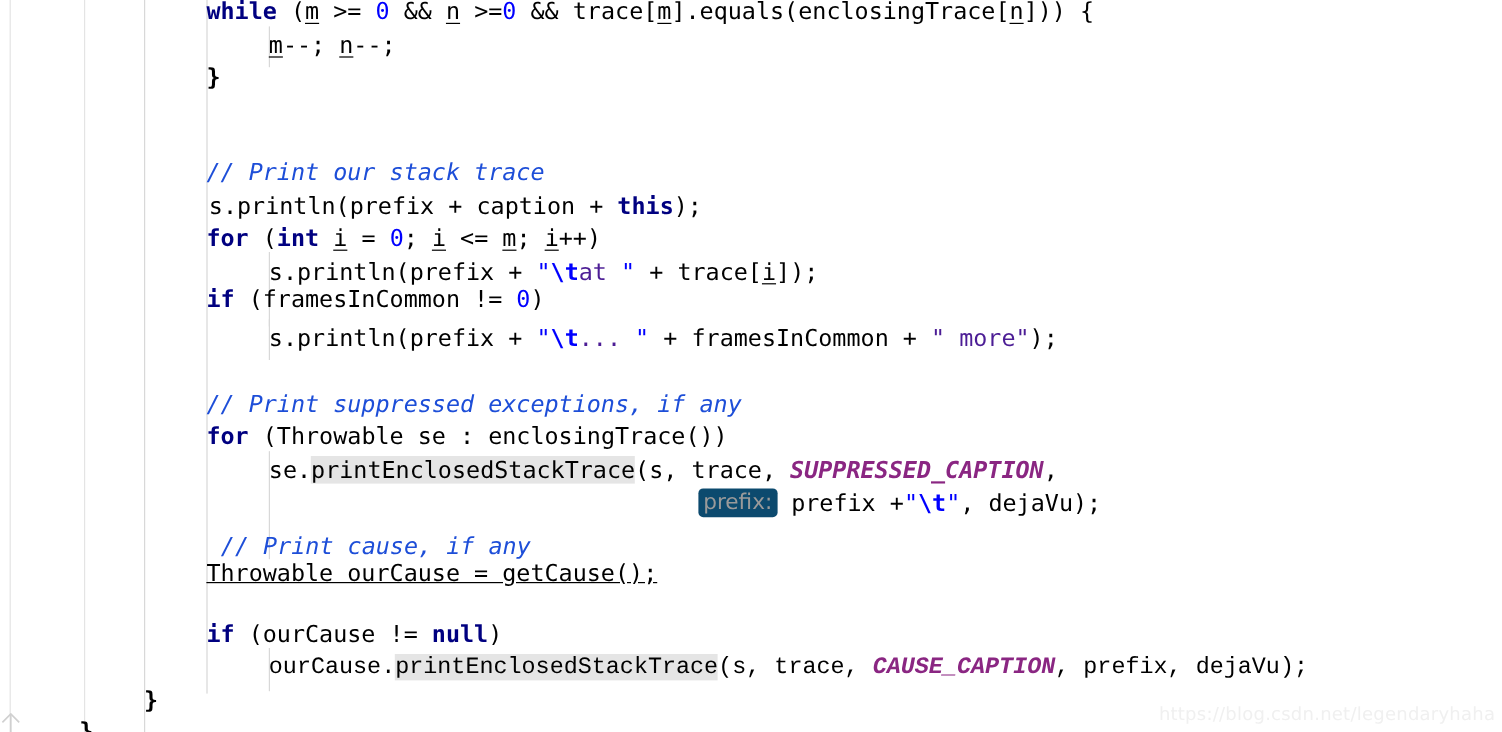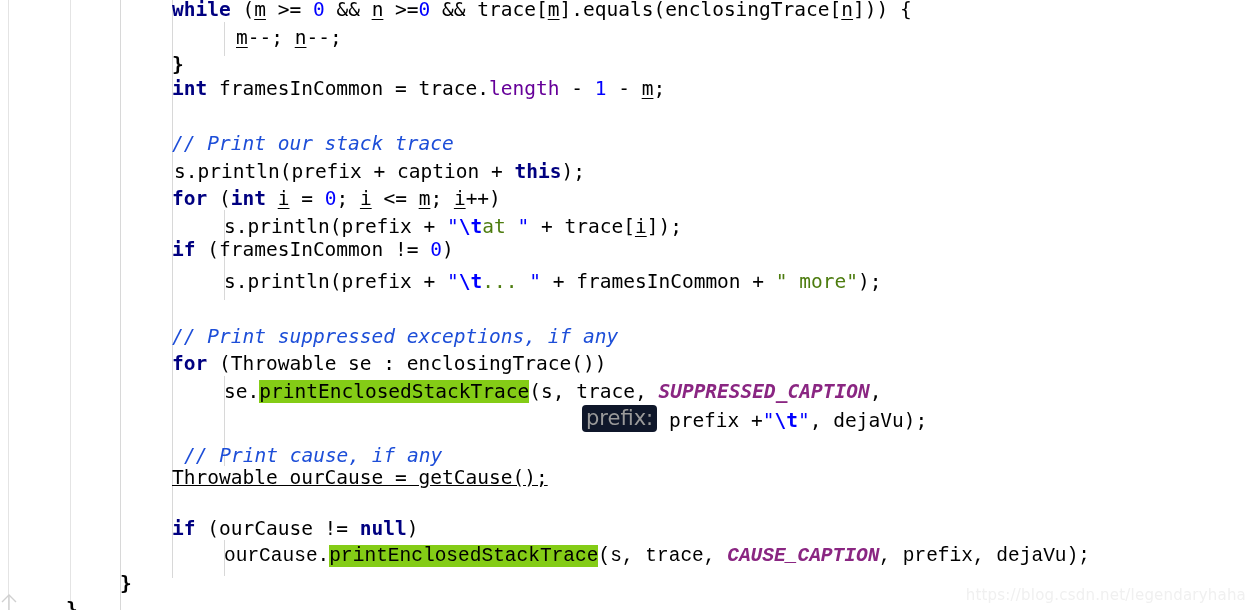--- a/index.html
+++ b/index.html
@@ -64,37 +64,37 @@
     left: 0;
     height: 27.8px;
     white-space: pre;
   }
 
   
   .kw        { color: #000080; font-weight: bold; }
   .num       { color: #0000ff; }
   .field     { color: #660099; }
   .comment   { color: #1d4ed8; font-style: italic; }
-  .str       { color: #4d7c0f; }
+  .str       { color: #4c1d95; }
   .strq      { color: #0000ff; }
   .esc       { color: #0000ff; font-weight: bold; }
   .constant  { color: #8a2682; font-weight: bold; font-style: italic; }
   .localvar  { text-decoration: underline; text-underline-offset: 3px; }
   .ident     { color: #000000; }
   .brace     { color: #000000; font-weight: bold; }
 
   
-  .usage-hl  { background: #84cc16; }
+  .usage-hl  { background: #e5e5e5; }
 
   
   .param-hint {
     font-family: "DejaVu Sans", "Liberation Sans", sans-serif;
-    font-size: 21px;
+    font-size: 18px;
     color: #9a9a9a;
-    background: #0f172a;
+    background: #0c4a6e;
     border-radius: 4px;
     padding: 1px 4px 2px 4px;
     vertical-align: 2px;
   }
 
   
   #watermark {
     position: absolute;
     right: 6px;
     bottom: 6px;
@@ -125,27 +125,26 @@
   <div class="indent-guide" style="left:224px; top:266px; height:34px;"></div>
   <div class="indent-guide" style="left:224px; top:376px; height:90px;"></div>
   <div class="indent-guide" style="left:224px; top:540px; height:36px;"></div>
 
   <div id="code">
 
     
     <div class="line" style="top:-4px; left:172px;"><span class="kw">while</span><span class="ident"> (</span><span class="localvar">m</span><span class="ident"> &gt;= </span><span class="num">0</span><span class="ident"> &amp;&amp; </span><span class="localvar">n</span><span class="ident"> &gt;=</span><span class="num">0</span><span class="ident"> &amp;&amp; trace[</span><span class="localvar">m</span><span class="ident">].equals(enclosingTrace[</span><span class="localvar">n</span><span class="ident">])) {</span></div>
 
     
-    <div class="line" style="top:24px; left:224px;padding-left:12px;"><span class="localvar">m</span><span class="ident">--; </span><span class="localvar">n</span><span class="ident">--;</span></div>
+    <div class="line" style="top:24px; left:224px;"><span class="localvar">m</span><span class="ident">--; </span><span class="localvar">n</span><span class="ident">--;</span></div>
 
     
     <div class="line" style="top:51px; left:172px;"><span class="brace">}</span></div>
 
     
-    <div class="line" style="top:75px; left:172px;"><span class="kw">int</span><span class="ident"> framesInCommon = trace.</span><span class="field">length</span><span class="ident"> - </span><span class="num">1</span><span class="ident"> - </span><span class="localvar">m</span><span class="ident">;</span></div>
 
     
     <div class="line comment" style="top:130px; left:172px;">// Print our stack trace</div>
 
     
     <div class="line" style="top:158px; left:174px;"><span class="ident">s.println(prefix + caption + </span><span class="kw">this</span><span class="ident">);</span></div>
 
     
     <div class="line" style="top:185px; left:172px;"><span class="kw">for</span><span class="ident"> (</span><span class="kw">int</span><span class="ident"> </span><span class="localvar">i</span><span class="ident"> = </span><span class="num">0</span><span class="ident">; </span><span class="localvar">i</span><span class="ident"> &lt;= </span><span class="localvar">m</span><span class="ident">; </span><span class="localvar">i</span><span class="ident">++)</span></div>
 

